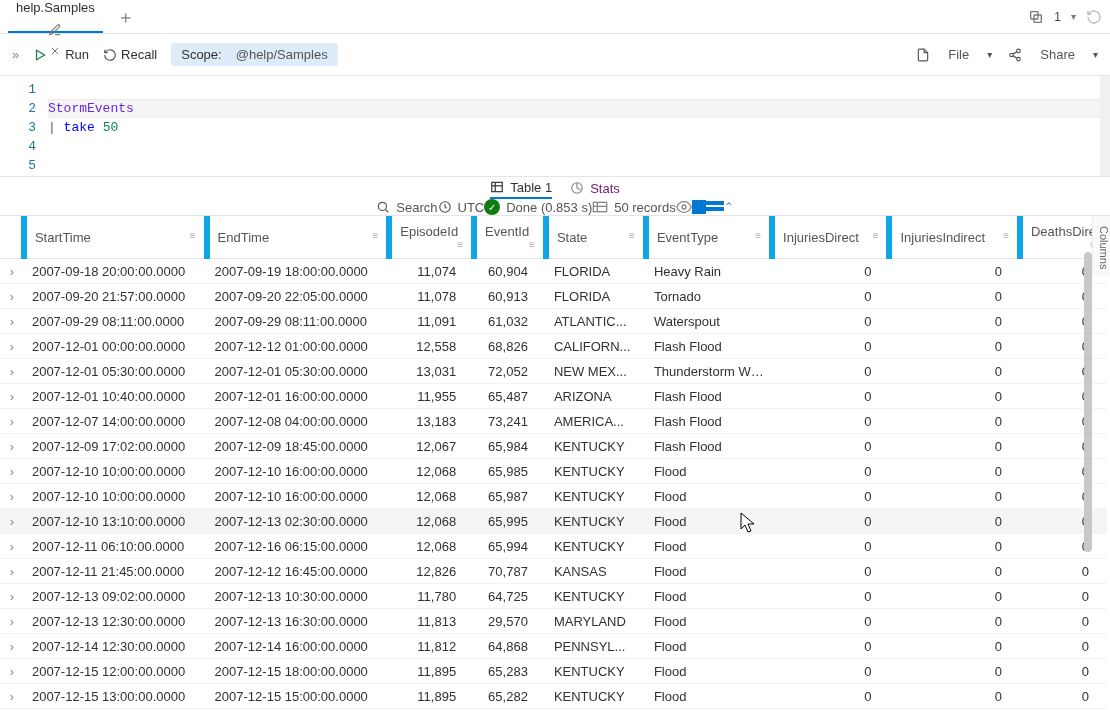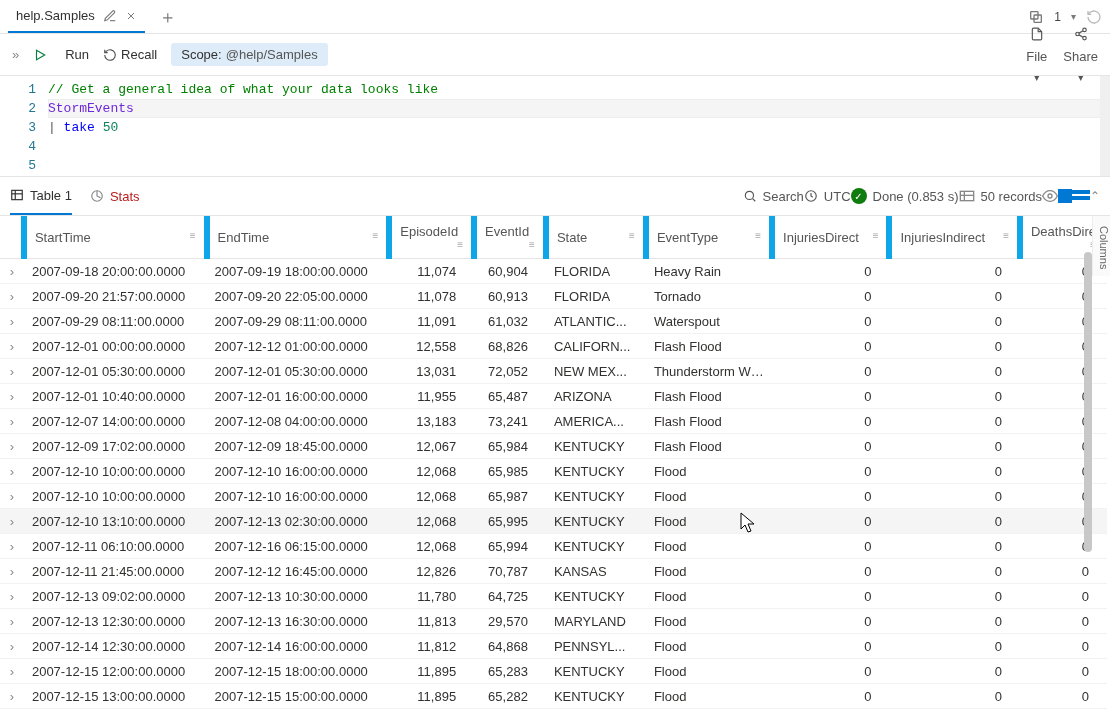--- a/index.html
+++ b/index.html
@@ -20,46 +20,47 @@
     align-items: center;
     border-bottom: 1px solid #e5e5e5;
     padding: 0 8px;
     justify-content: space-between;
   }
   .tab-bar-left { display: flex; align-items: center; height: 100%; }
   .tab {
     display: flex; align-items: center; height: 100%;
     padding: 0 8px; border-bottom: 2px solid #0078d4;
     gap: 8px;
+    flex-direction: column;
   }
   .tab-title { color: #323130; }
   .tab-icon, .small-icon { color: #7a7a7a; cursor: pointer; }
   .add-tab { margin-left: 14px; color: #7a7a7a; font-size: 18px; cursor: pointer; }
   .tab-bar-right { display: flex; align-items: center; gap: 10px; color: #7a7a7a; }
   .tb-count { font-size: 12px; color: #444; }
 
   
   .toolbar {
     height: 42px; display: flex; align-items: center;
     border-bottom: 1px solid #e5e5e5; padding: 0 12px;
     justify-content: space-between;
   }
   .toolbar-left { display: flex; align-items: center; gap: 14px; }
   .chev { color: #888; }
   .run-btn { display: flex; align-items: center; gap: 18px; color: #323130; cursor: pointer; }
   .run-icon { color: #0a7f3f; }
   .recall-btn { display: flex; align-items: center; gap: 4px; color: #323130; cursor: pointer; }
   .scope-pill {
-    display: flex; align-items: center; gap: 4px;
+    display: flex; align-items: center; gap: 14px;
     background: #deecf9; padding: 4px 10px; border-radius: 3px;
     color: #323130;
   }
   .scope-pill .scope-value { color: #555; }
   .toolbar-right { display: flex; align-items: center; gap: 16px; color: #555; }
-  .tbr-item { display: flex; align-items: center; gap: 8px; cursor: pointer; flex-direction: column; }
+  .tbr-item { display: flex; align-items: center; gap: 18px; cursor: pointer; }
 
   
   .editor {
     font-family: Consolas, "Courier New", monospace;
     font-size: 13px; line-height: 19px;
     padding: 4px 0 4px 0;
     height: 100px;
     position: relative;
   }
   .editor-line { display: flex; }
@@ -79,24 +80,24 @@
   }
   .mini-scroll {
     position: absolute; right: 0; top: 0; width: 10px; height: 100px;
     background: #f0f0f0;
   }
 
   
   .results-bar {
     height: 40px; display: flex; align-items: center;
     border-top: 1px solid #e5e5e5; border-bottom: 1px solid #e5e5e5;
-    padding: 0 10px; justify-content: space-between;
+    padding: 0 10px; justify-content: space-between; flex-direction: column;
   }
   .results-tabs { display: flex; align-items: center; gap: 18px; height: 100%; }
-  .rtab { display: flex; align-items: center; gap: 6px; height: 100%; color: #b91c1c; cursor: pointer; }
+  .rtab { display: flex; align-items: center; gap: 6px; height: 100%; color: #701a75; cursor: pointer; }
   .rtab.active { border-bottom: 2px solid #0078d4; color: #323130; }
   .results-right { display: flex; align-items: center; color: #555; }
   .rr-item { display: flex; align-items: center; gap: 6px; cursor: pointer; }
   .done-dot {
     width: 16px; height: 16px; border-radius: 50%;
     background: #107c10; color: #fff; display: flex;
     align-items: center; justify-content: center; font-size: 10px;
   }
   .blue-box { width: 14px; height: 14px; background: #0078d4; }
   .blue-lines {
@@ -231,21 +232,20 @@
       <span style="font-size:10px;">▾</span>
     </div>
   </div>
 </div>
 
 <div class="editor">
   <div class="editor-hl"></div>
   <div id="editor-lines">
       <div class="editor-line">
         <div class="gutter">1</div>
-        <div class="code"><span class="c-comment">// Get a general idea of what your data looks like</span></div>
       </div>
       <div class="editor-line">
         <div class="gutter">2</div>
         <div class="code"><span class="c-ident">StormEvents</span></div>
       </div>
       <div class="editor-line">
         <div class="gutter">3</div>
         <div class="code"><span class="c-pipe">| </span><span class="c-keyword">take</span> <span class="c-num">50</span></div>
       </div>
       <div class="editor-line">

